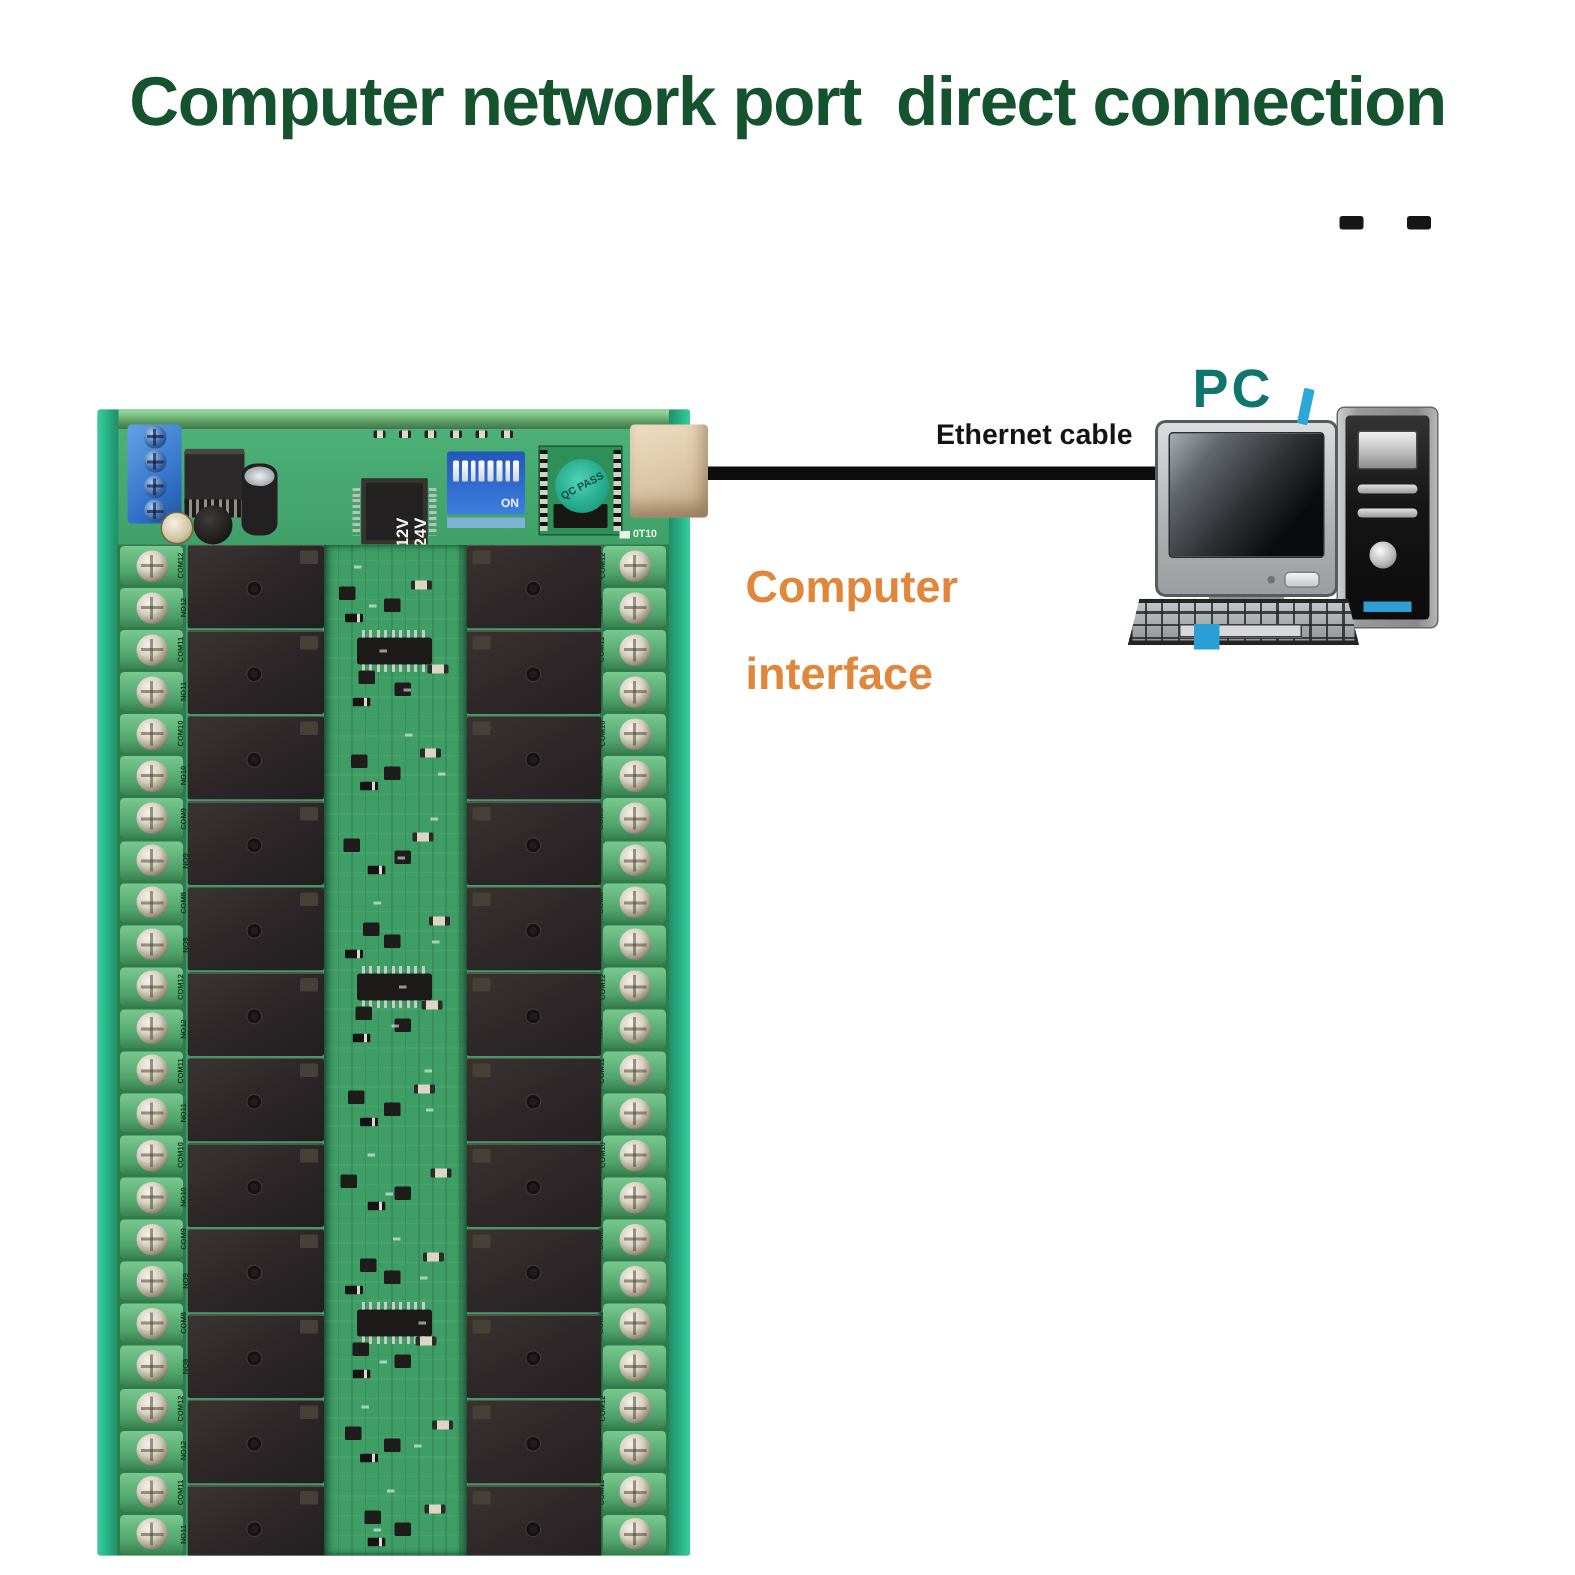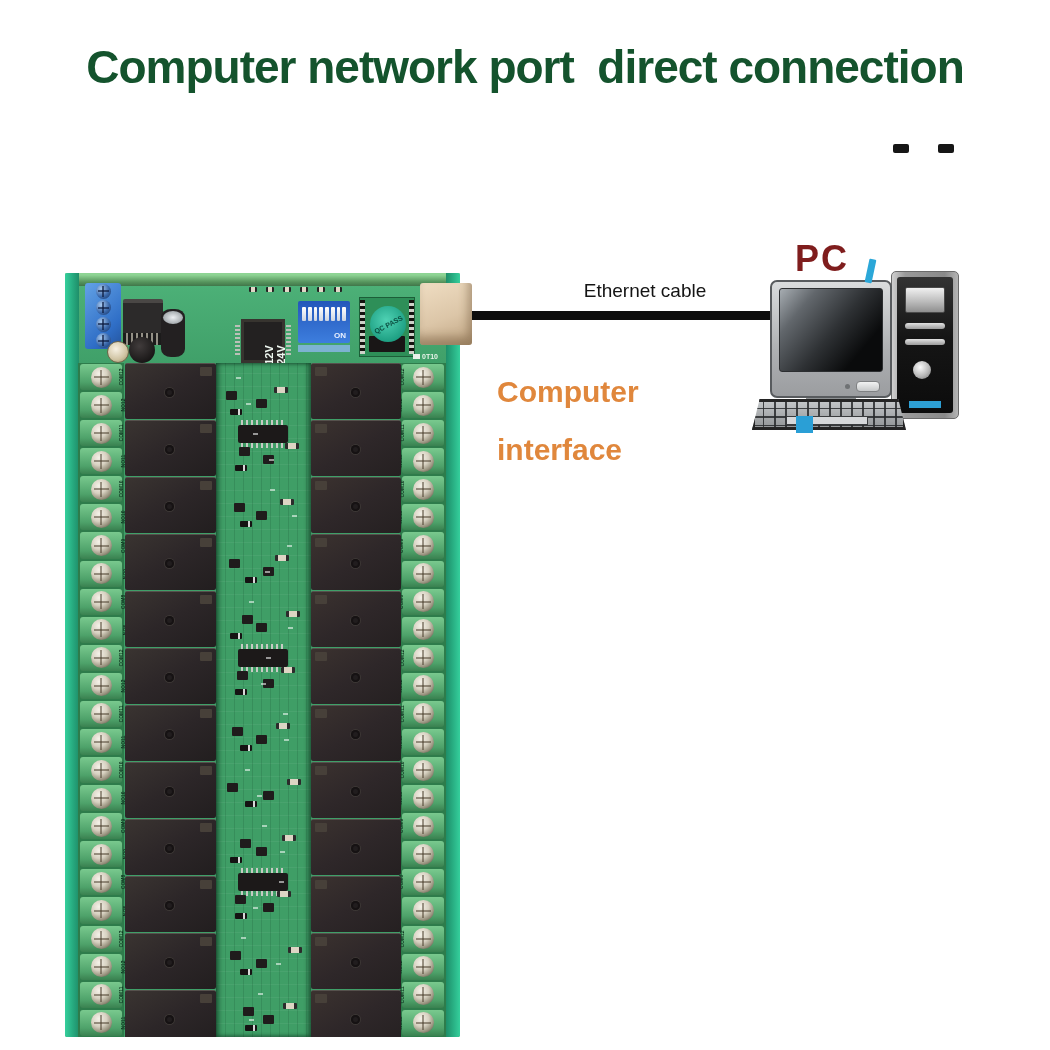--- a/index.html
+++ b/index.html
@@ -114,25 +114,25 @@
        background:linear-gradient(90deg,#2b2b2b 0 3px,#ddd5c4 3px 11px,#2b2b2b 11px);}
   .dio{position:absolute;width:12px;height:6px;border-radius:1px;background:#151313;
        background-image:linear-gradient(90deg,transparent 0 8px,#d8d8d8 8px 10px,transparent 10px);}
   .speck{position:absolute;width:5px;height:2px;background:rgba(255,255,255,.55);}
 
   
   .rj45{position:absolute;left:420px;top:283px;width:52px;height:62px;border-radius:3px;z-index:2;
        background:linear-gradient(160deg,#efddc2,#dcc6a8 55%,#bfa482);
        box-shadow:inset -4px -8px 10px rgba(105,80,50,.45);}
   .cable{position:absolute;left:458px;top:311px;width:320px;height:9px;background:#0d0d0d;border-radius:4px;z-index:1;}
-  .cable-label{position:absolute;left:535px;top:280px;width:220px;text-align:center;
-       font-size:19px;font-weight:normal;color:#141414;}
+  .cable-label{position:absolute;left:535px;top:280px;width:220px;text-align:right;
+       font-size:19px;font-weight:bold;color:#141414;}
   .iface1{position:absolute;left:497px;top:375px;font-size:30px;font-weight:bold;color:#e0873c;}
   .iface2{position:absolute;left:497px;top:433px;font-size:30px;font-weight:bold;color:#e0873c;}
-  .pc-label{position:absolute;left:795px;top:238px;font-size:36px;font-weight:bold;letter-spacing:2px;color:#7f1d1d;}
+  .pc-label{position:absolute;left:795px;top:238px;font-size:36px;font-weight:bold;letter-spacing:2px;color:#0f766e;}
 
   
   .monitor{position:absolute;left:770px;top:280px;width:118px;height:114px;border-radius:7px;z-index:3;
        background:linear-gradient(180deg,#dadcdd,#aeb0b2 60%,#9b9da0);border:2px solid #585b5e;}
   .screen{position:absolute;left:7px;top:6px;right:7px;height:82px;border-radius:3px;border:1px solid #2c2e30;
        background:linear-gradient(130deg,#a7adb2 0%,#62676c 22%,#2e3134 52%,#0a0b0c 78%);}
   .mon-ctrl{position:absolute;right:10px;bottom:4px;width:22px;height:9px;border-radius:4px;
        background:linear-gradient(#f2f3f3,#c6c8c9);border:1px solid #7f8183;}
   .mon-dot{position:absolute;right:40px;bottom:7px;width:5px;height:5px;border-radius:50%;background:#6f7274;}
   .stand{position:absolute;left:806px;top:394px;width:50px;height:9px;z-index:2;

